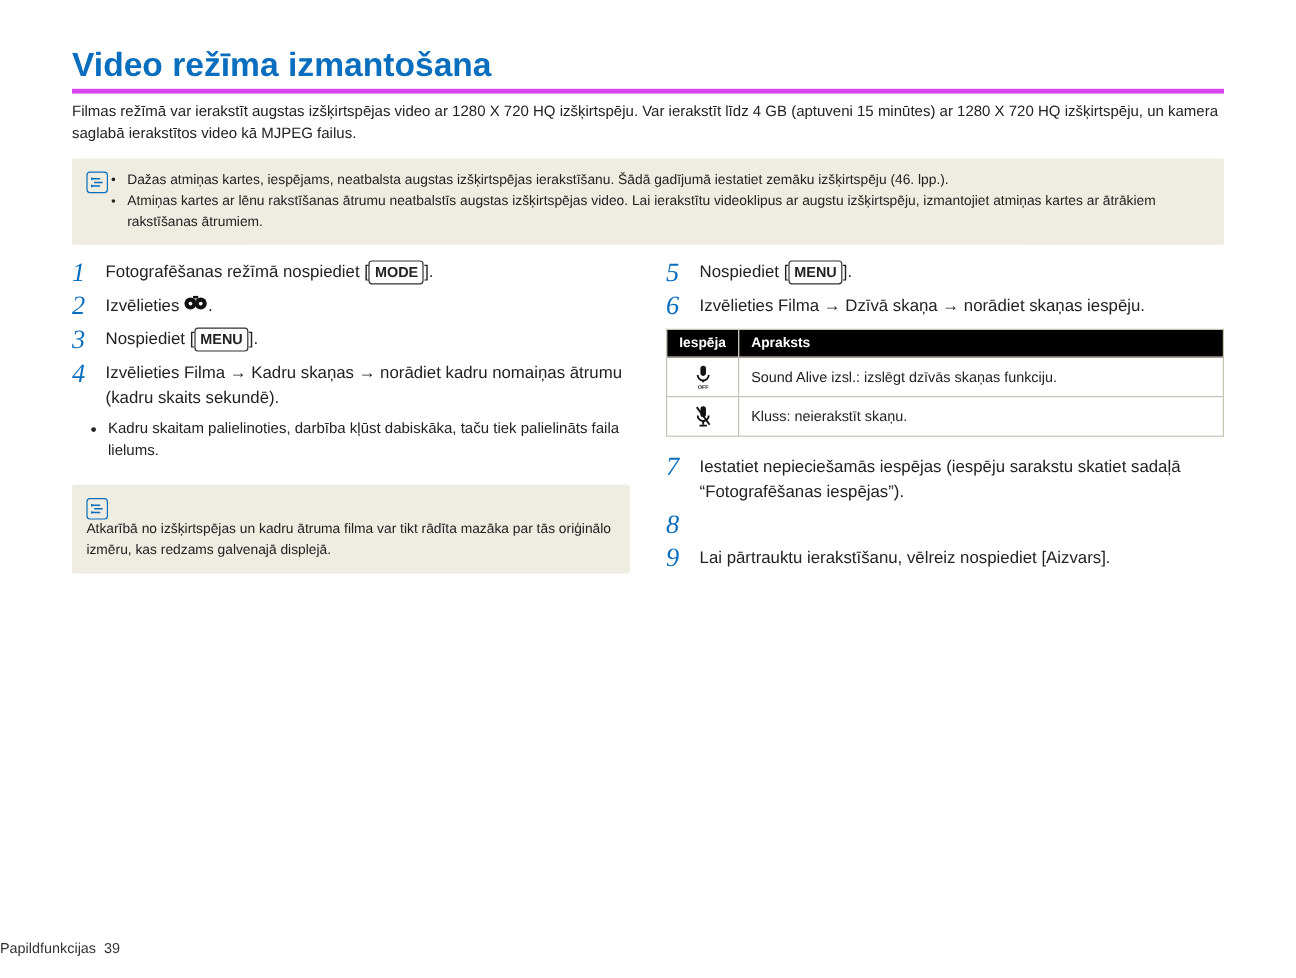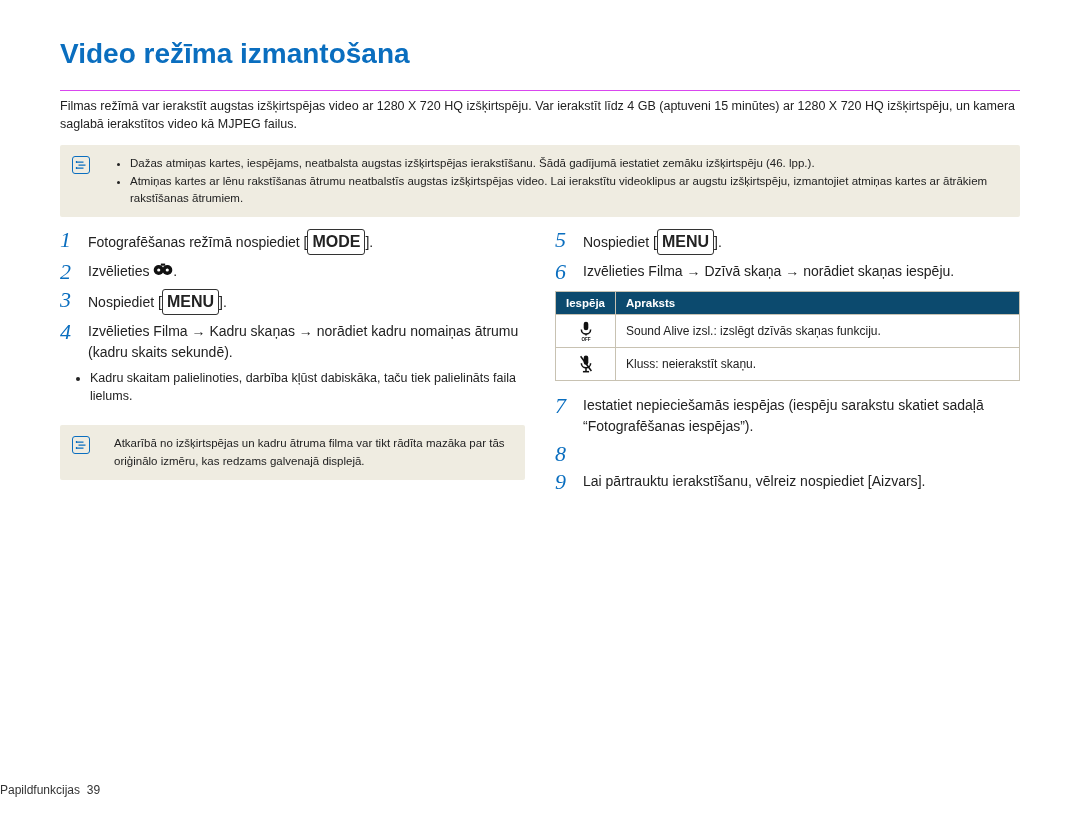--- a/index.html
+++ b/index.html
@@ -11,35 +11,35 @@
     width: 1080px;
     height: 815px;
     padding: 38px 60px 0 60px;
     position: relative;
   }
   .page-title {
     color: #0a6ebf;
     font-size: 28px;
     font-weight: 600;
     margin-bottom: 6px;
-    border-bottom: 1px solid #d946ef;
-    padding-bottom: 20px;
+    border-bottom: 4px solid #d946ef;
+    padding-bottom: 4px;
   }
   .intro-text {
     font-size: 12.5px;
     line-height: 1.45;
     margin-bottom: 12px;
   }
   .note-box {
     background: #efece1;
     border-radius: 2px;
     padding: 10px 12px 10px 12px;
     display: flex;
     align-items: flex-start;
-    gap: 24px;
+    gap: 0;
     margin-bottom: 12px;
   }
   .note-icon {
     flex-shrink: 0;
     width: 18px;
     height: 18px;
     border: 1.5px solid #0a6ebf;
     border-radius: 3px;
     display: flex;
     align-items: center;
@@ -77,50 +77,51 @@
     min-width: 16px;
     flex-shrink: 0;
   }
   .step-body { flex: 1; }
   .btn-box {
     display: inline-block;
     border: 1px solid #333;
     border-radius: 3px;
     padding: 0 4px;
     font-weight: bold;
-    font-size: 16px;
+    font-size: 12px;
     vertical-align: baseline;
   }
   .bold { font-weight: normal; }
   .video-icon {
     display: inline-block;
     vertical-align: middle;
   }
   .video-icon svg { width: 20px; height: 14px; }
   .sub-bullets {
     list-style: disc;
     padding-left: 30px;
     font-size: 12.5px;
     margin-top: 4px;
     margin-bottom: 20px;
     line-height: 1.45;
   }
   .col-left .note-box,
   .col-right .note-box {
     margin-left: 0;
     margin-top: 6px;
+    flex-direction: column;
   }
   table.opt-table {
     width: 100%;
     border-collapse: collapse;
     margin: 8px 0 10px 0;
     font-size: 12px;
   }
   table.opt-table th {
-    background: #0c4a6e;
+    background: #000000;
     color: #fff;
     font-weight: bold;
     text-align: left;
     padding: 5px 10px;
     border: 1px solid #c8c2b2;
     font-size: 11.5px;
   }
   table.opt-table td {
     border: 1px solid #c8c2b2;
     padding: 6px 10px;

